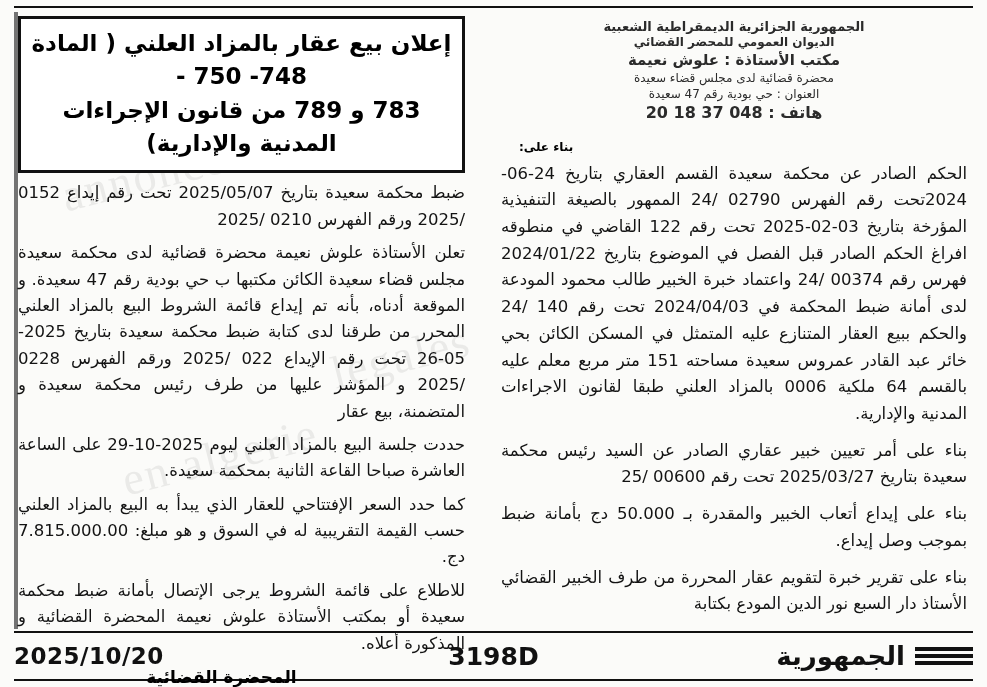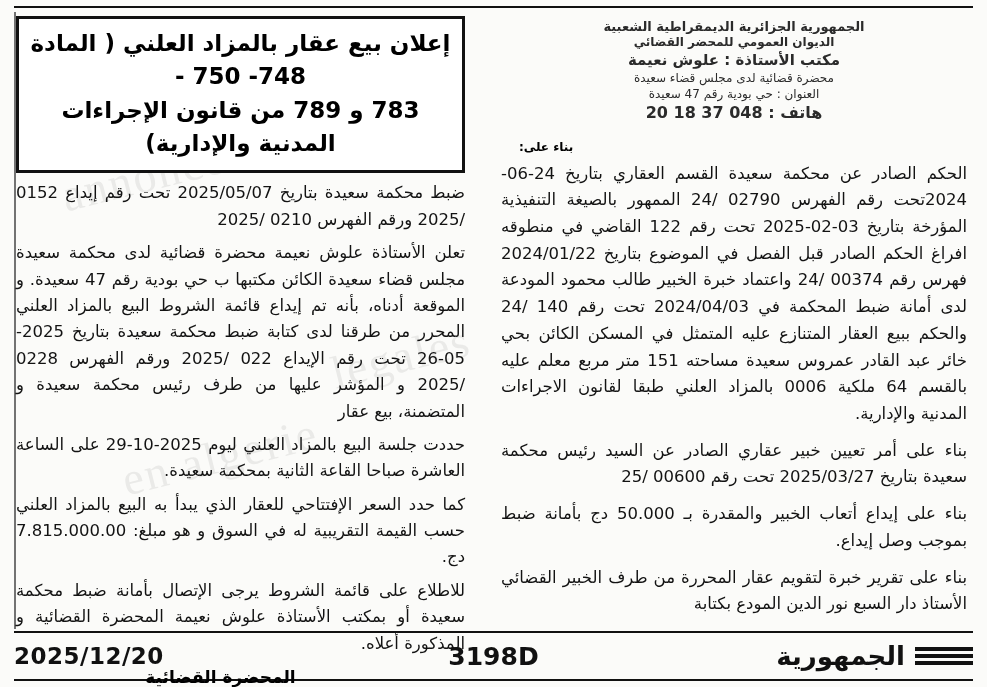--- a/index.html
+++ b/index.html
@@ -68,21 +68,21 @@
   .col-right {
     width: 482px;
     padding: 4px 6px 0 10px;
     box-sizing: border-box;
     position: relative;
   }
   .col-left {
     flex: 1;
     padding: 4px 10px 0 0;
     box-sizing: border-box;
-    border-left: 2px solid #737373;
+    border-left: 4px solid #737373;
     position: relative;
   }
 
   
   .letterhead {
     text-align: center;
     font-family: "DejaVu Sans", sans-serif;
     color: #2b2b2b;
     line-height: 1.32;
     font-size: 12.5px;
@@ -251,18 +251,18 @@
   <div class="footer">
     <div class="footer-brand">
       <span class="bars">
           <i></i>
           <i></i>
           <i></i>
         </span>
       <span class="brand-text">الجمهورية</span>
     </div>
     <div class="footer-code">3198D</div>
-    <div class="footer-date">2025/12/20</div>
+    <div class="footer-date">2025/10/20</div>
   </div>
 
   <div class="rule-bottom-2"></div>
 
 </div>
 
 </body></html>

